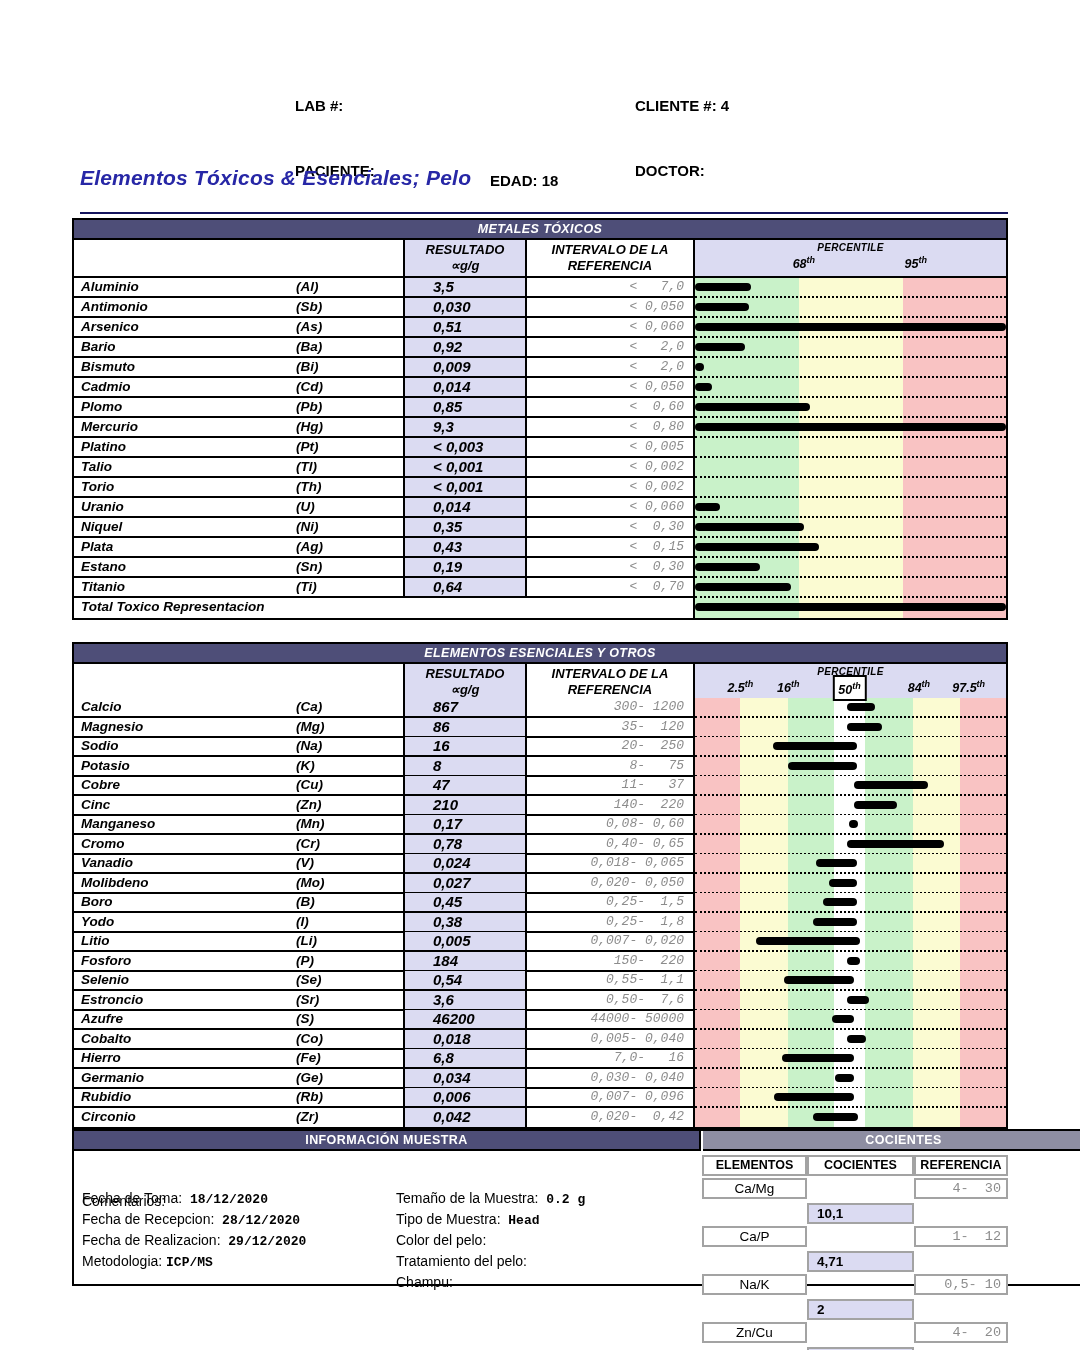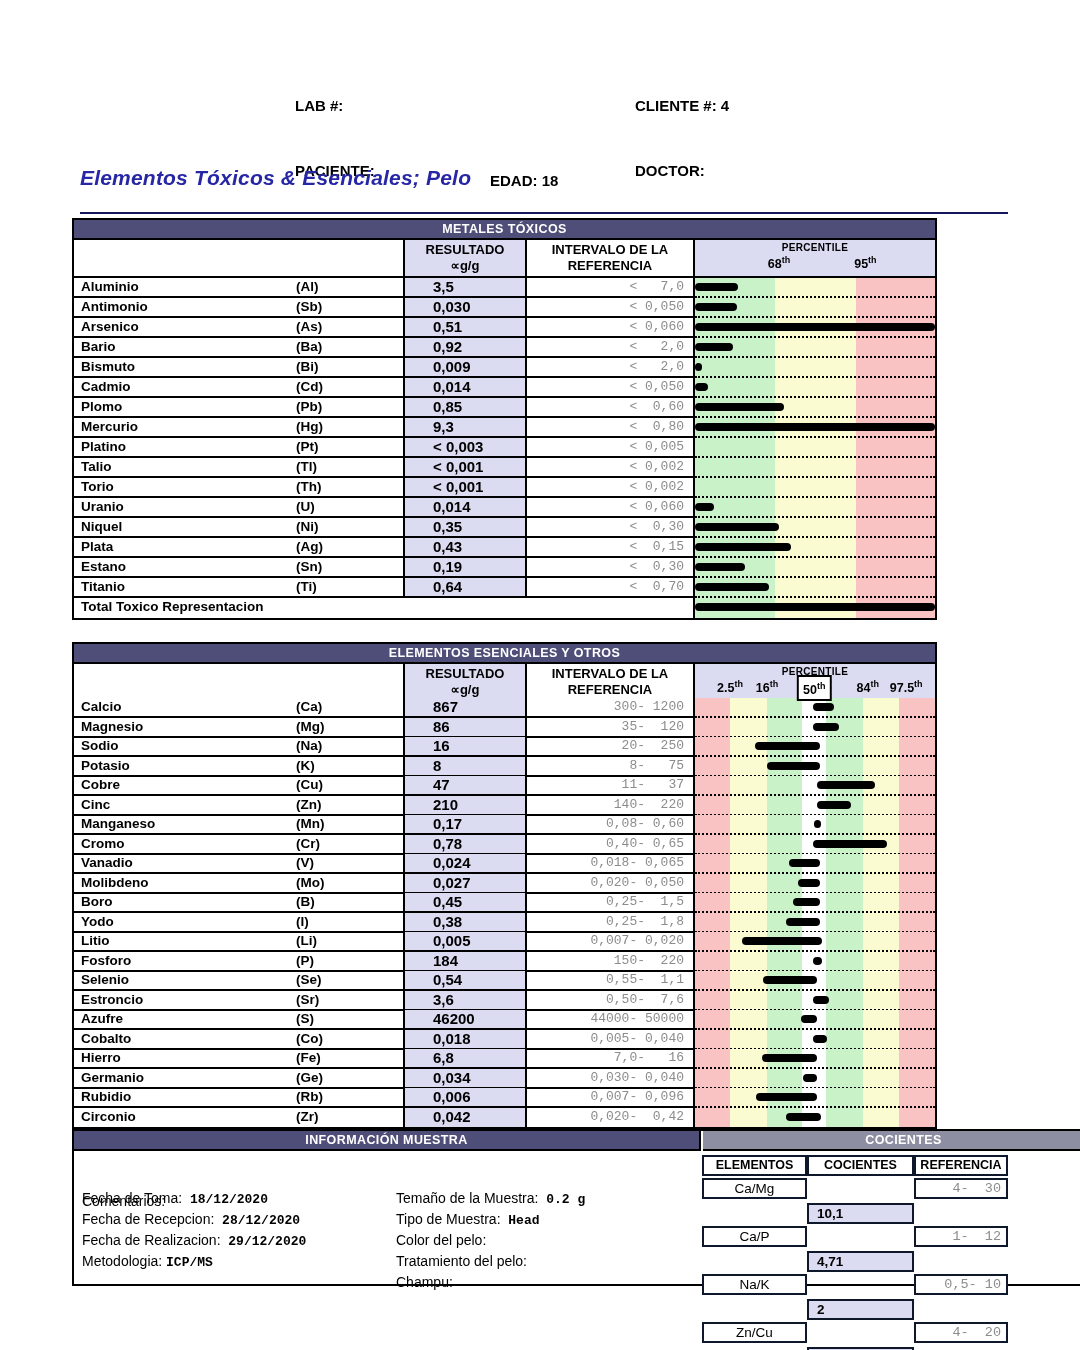--- a/index.html
+++ b/index.html
@@ -18,21 +18,21 @@
 
   
   #report-title{
     left:80px;top:166px;width:928px;
     font-size:21px;font-style:italic;font-weight:bold;
     color:var(--title-blue);padding-bottom:22px;
     border-bottom:2px solid #15155e;letter-spacing:.2px;
   }
 
   
-  .tbl{left:72px;width:865px;border:2px solid #000;box-sizing:border-box;background:#fff;}
+  .tbl{left:72px;width:936px;border:2px solid #000;box-sizing:border-box;background:#fff;font-style:italic;}
   .band{
     height:20px;background:var(--navy);color:#fff;text-align:center;
     font-size:12.5px;font-weight:bold;line-height:19px;letter-spacing:.4px;
     border-bottom:2px solid #000;box-sizing:border-box;
   }
   .cols{display:grid;grid-template-columns:331px 122px 168px 1fr;border-bottom:2px solid #000;box-sizing:border-box;}
   .cols>div{box-sizing:border-box;}
   #toxic-table .cols{height:38px;}
   #ess-table .cols{height:34px;}
   .h-name{border-right:2px solid #000;background:#fff;}
@@ -74,21 +74,21 @@
              letter-spacing:.4px;border-right:2px solid #000;border-bottom:2px solid #000;box-sizing:border-box;}
   #coc-band{position:absolute;left:629px;top:0;right:0;height:20px;background:var(--grayband);
             color:#fff;text-align:center;font-size:12.5px;font-weight:bold;line-height:18px;
             letter-spacing:.4px;border-bottom:2px solid #000;box-sizing:border-box;}
   .info-label{position:absolute;font-size:14px;margin-top:37px;}
   .info-field{position:absolute;font-size:14px;white-space:pre;}
   .info-field .val{font-family:"Liberation Mono", monospace;font-size:13px;font-weight:bold;}
 
   #coc-table{position:absolute;left:628px;top:24px;width:306px;}
   .coc-row{display:grid;grid-template-columns:105px 107px 94px;margin-bottom:2px;}
-  .coc-row>div{box-sizing:border-box;border:2px solid #0f172a;height:21px;line-height:17px;font-size:13.5px;}
+  .coc-row>div{box-sizing:border-box;border:2px solid #a3a3a3;height:21px;line-height:17px;font-size:13.5px;}
   .coc-h{font-weight:bold;text-align:center;font-size:12.5px !important;background:#fff;}
   .coc-pair{text-align:center;background:#fff;}
   .coc-val{font-weight:bold;padding-left:8px;background:var(--lav);margin-top:25px;}
   .coc-ref{font-family:"Liberation Mono", monospace;color:var(--refgray);text-align:right;padding-right:5px;white-space:pre;background:#fff;}
 </style>
 </head>
 <body>
 
 <div class="abs hdr" id="hdr-left">
   <div>LAB #:</div>

